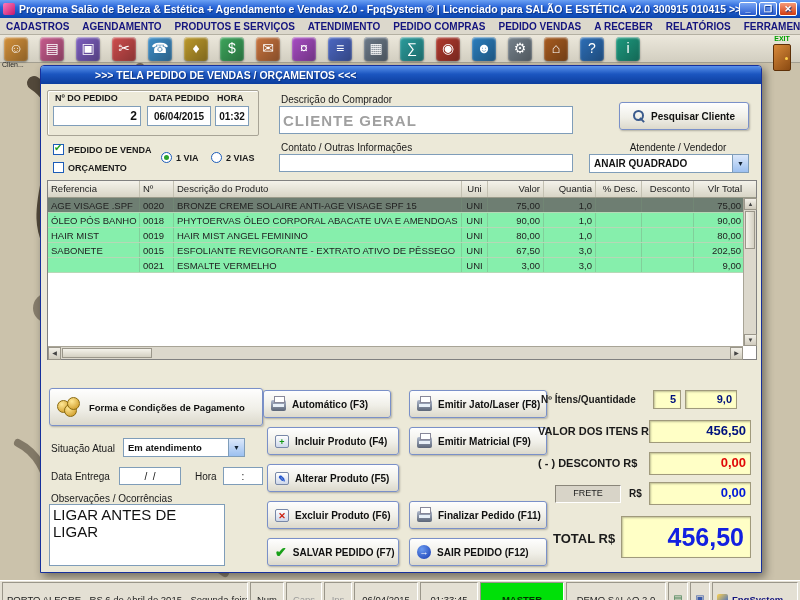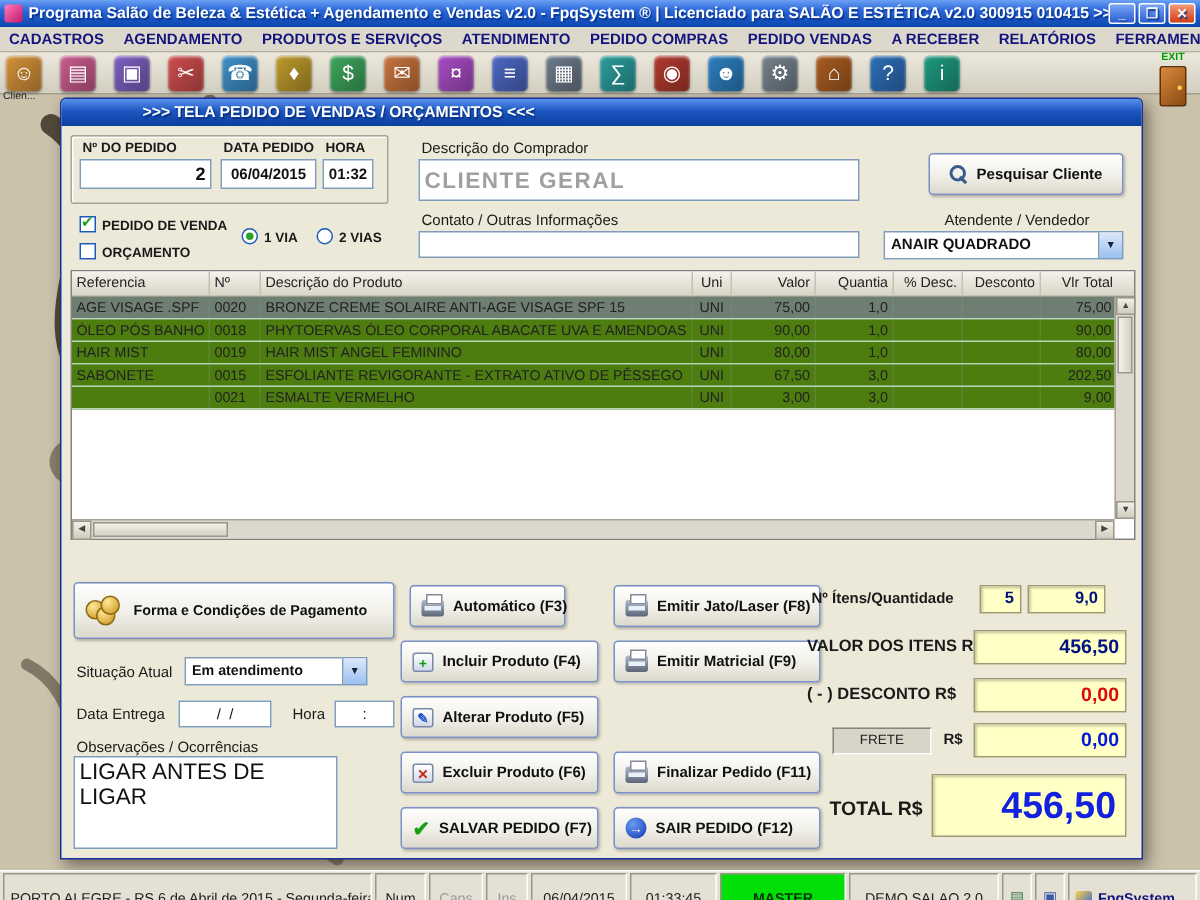--- a/index.html
+++ b/index.html
@@ -87,21 +87,21 @@
   .coins{position:relative;width:26px;height:22px;flex:none;}
   .coin{position:absolute;width:13px;height:13px;border-radius:50%;
     background:radial-gradient(circle at 35% 30%,#ffe896,#c89018);border:1px solid #8a6a10;}
   
   .grid{position:absolute;left:6px;top:96px;width:710px;height:180px;background:#fff;border:1px solid #808080;}
   .grid-header{display:flex;height:17px;background:linear-gradient(#f4f2ea,#d8d5c6);border-bottom:1px solid #9a9a8a;}
   .grid-cell{flex:none;padding:1px 3px;font-size:9.5px;overflow:hidden;white-space:nowrap;
     border-right:1px solid #c4c1b2;line-height:13px;color:#222;}
   .grid-cell.h{line-height:14px;}
   .grid-body .grid-cell{border-right:1px solid rgba(120,150,120,.35);}
-  .grid-row{display:flex;height:15px;background:#4d7c0f;color:#10301a;border-bottom:1px solid #b6d8b6;}
+  .grid-row{display:flex;height:15px;background:#86efac;color:#10301a;border-bottom:1px solid #b6d8b6;}
   .grid-row.selected{background:#6e7e72;color:#fff;}
   .c0{width:92px;} .c1{width:34px;} .c2{width:288px;} .c3{width:26px;text-align:center;}
   .c4{width:56px;text-align:right;} .c5{width:52px;text-align:right;} .c6{width:46px;text-align:right;}
   .c7{width:52px;text-align:right;} .c8{width:51px;text-align:right;border-right:none;}
   .vscroll{position:absolute;right:0;top:17px;bottom:13px;width:13px;background:#dcd8cc;
     border-left:1px solid #a8a496;display:flex;flex-direction:column;}
   .hscroll{position:absolute;left:0;bottom:0;height:13px;right:13px;background:#dcd8cc;
     border-top:1px solid #a8a496;display:flex;}
   .sb-btn{flex:none;width:13px;height:12px;background:linear-gradient(#f2f0e8,#cfcbbd);
     border:1px solid #9a968a;font-size:6px;text-align:center;line-height:11px;color:#444;}
@@ -375,21 +375,21 @@
           <span>Em atendimento</span>
           <span class="arr">▼</span>
         </div>
         <span class="lbl" style="left:10px;top:387px;">Data  Entrega</span>
         <input class="tbx" style="left: 78px; top: 383px; width: 62px; height: 18px; text-align: center; font-size: 10px;" value="/  /">
         <span class="lbl" style="left:154px;top:387px;">Hora</span>
         <input class="tbx" style="left: 182px; top: 383px; width: 40px; height: 18px; text-align: center; font-size: 10px;" value=":">
         <span class="lbl" style="left:10px;top:409px;">Observações / Ocorrências</span>
         <textarea class="tbx" style="left: 8px; top: 420px; width: 176px; height: 62px; font-size: 15px;">LIGAR ANTES DE LIGAR</textarea>
 
-        <button class="btn" style="left:232px;top:306px;width:104px;height:28px;align-items:center;">
+        <button class="btn" style="left:222px;top:306px;width:128px;height:28px;align-items:center;">
           <span class="ic-printer"></span>
           <span>Automático   (F3)</span>
         </button>
         <button class="btn" style="left:226px;top:343px;width:132px;height:28px;">
           <span class="ic-card add">+</span>
           <span>Incluir Produto  (F4)</span>
         </button>
         <button class="btn" style="left:226px;top:380px;width:132px;height:28px;">
           <span class="ic-card edit">✎</span>
           <span>Alterar Produto  (F5)</span>

